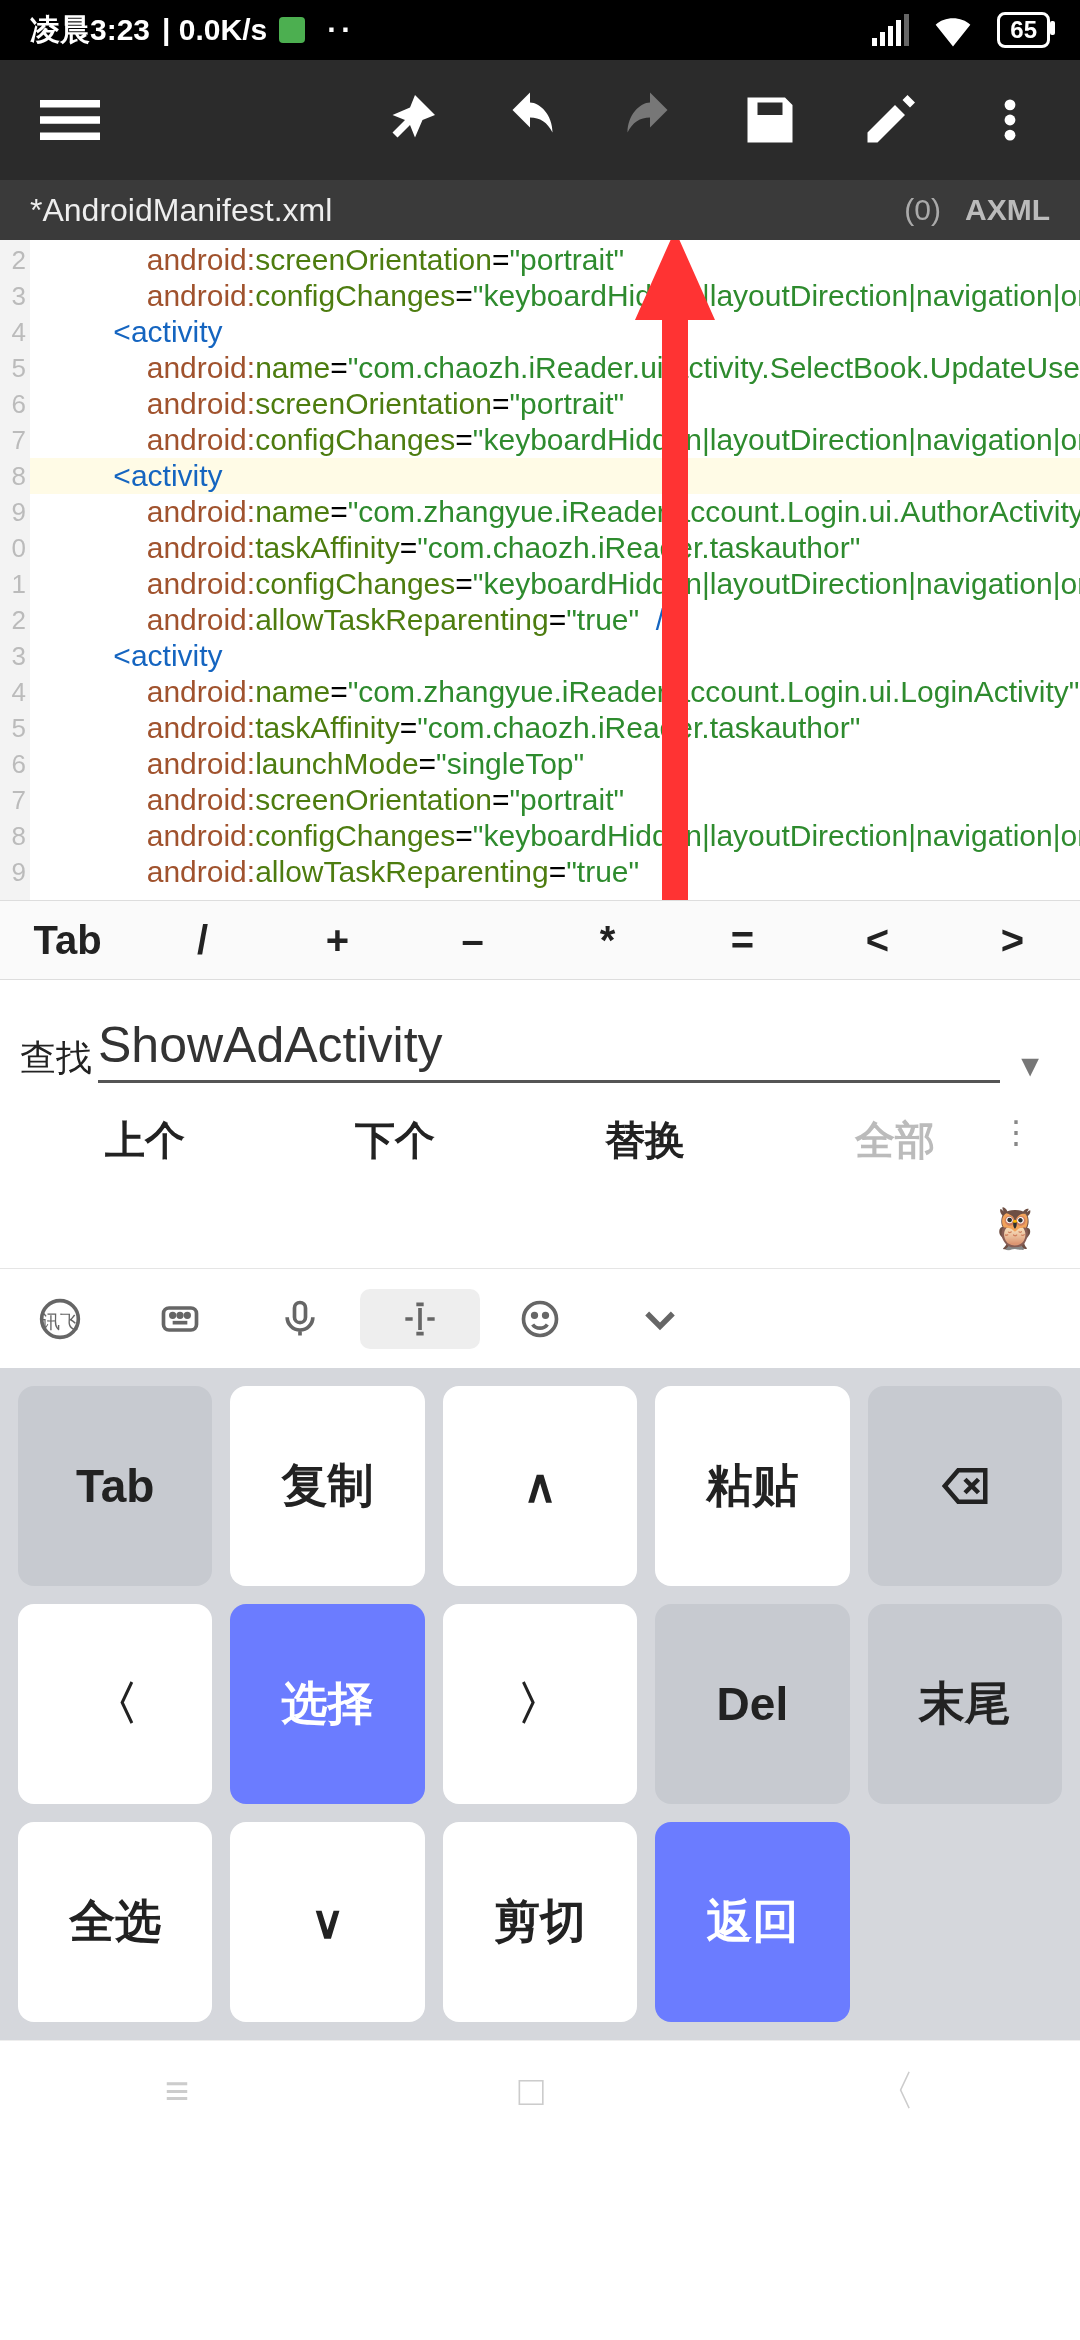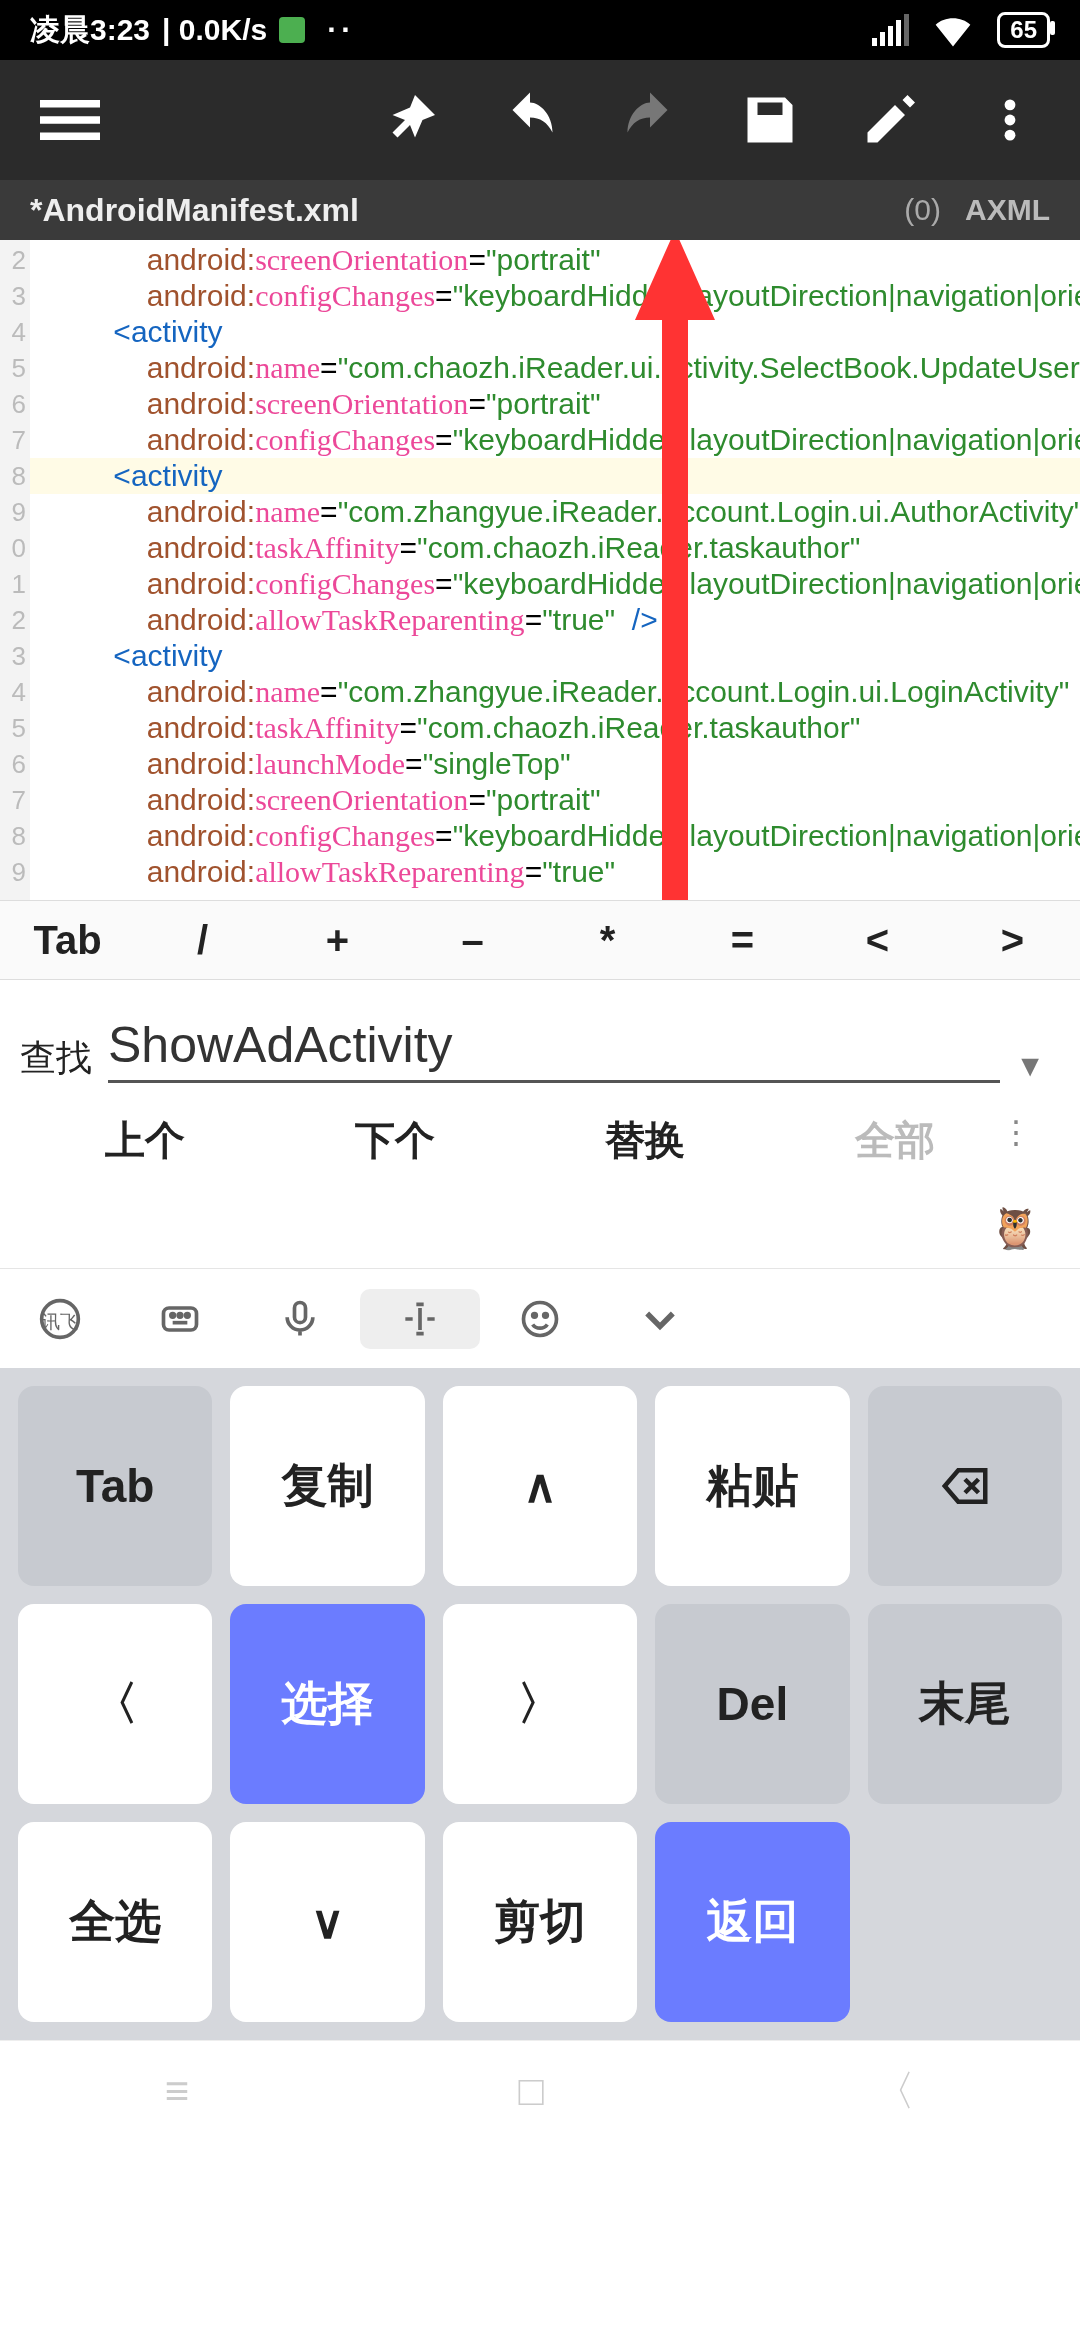--- a/index.html
+++ b/index.html
@@ -17,36 +17,36 @@
 .sb-signal b:nth-child(3){height:20px;}
 .sb-signal b:nth-child(4){height:26px;}
 .sb-signal b:nth-child(5){height:32px;background:#666;}
 .sb-batt{border:3px solid #fff;border-radius:8px;padding:1px 10px;font-size:24px;font-weight:700;position:relative;}
 .sb-batt::after{content:"";position:absolute;right:-8px;top:6px;width:5px;height:14px;background:#fff;border-radius:2px;}
 .toolbar{height:120px;background:#2b2b2b;display:flex;align-items:center;padding:0 10px;}
 .tb-btn{width:120px;height:120px;display:flex;align-items:center;justify-content:center;color:#fff;}
 .tb-btn.dim{color:#777;}
 .tb-spacer{flex:1;}
 .tabbar{height:60px;background:#3a3a3a;color:#eee;display:flex;align-items:center;padding:0 30px;font-size:32px;}
-.tabbar .title{flex:1;font-weight:700;}
+.tabbar .title{flex:1;font-weight:400;}
 .tabbar .info{color:#aaa;font-size:30px;}
 .tabbar .fmt{margin-left:24px;color:#bbb;font-size:30px;font-weight:600;}
 .editor{flex:0 0 auto;height:660px;background:#fff;display:flex;overflow:hidden;position:relative;}
 .gutter{width:30px;background:#f3f3f3;color:#bbb;font-size:26px;text-align:right;padding-right:4px;line-height:36px;padding-top:2px;}
 .code{flex:1;font-family:Menlo,Consolas,monospace;font-size:30px;line-height:36px;white-space:pre;overflow:hidden;padding-top:2px;}
 .code .line{display:block;height:36px;}
-.k{color:#ec4899;font-family:Liberation Serif, serif;}
+.k{color:#4d7c0f;}
 .a{color:#a0522d;}
 .v{color:#2e8b2e;}
 .t{color:#1565c0;}
 .line.hl{background:#fffbe6;}
 .symrow{height:80px;border-top:1px solid #ddd;border-bottom:1px solid #ddd;display:flex;align-items:center;background:#fafafa;}
 .symrow .sym{flex:1;text-align:center;font-size:40px;font-weight:700;color:#222;}
 .search{padding:30px 20px 0;display:flex;align-items:flex-end;}
-.search .lbl{font-size:36px;color:#222;margin-right:16px;}
+.search .lbl{font-size:36px;color:#222;margin-right:6px;}
 .search .inp{flex:1;font-size:50px;color:#333;border:none;border-bottom:3px solid #555;background:transparent;padding:6px 0;}
 .search .dd{width:60px;text-align:center;color:#777;font-size:30px;}
 .actions{display:flex;padding:30px 0 20px;}
 .actions .ab{flex:1;text-align:center;font-size:40px;font-weight:700;color:#222;margin-left:40px;}
 .actions .ab.dis{color:#bbb;}
 .actions .more{width:80px;color:#888;font-size:32px;}
 .emoji{height:80px;display:flex;justify-content:flex-end;align-items:center;padding-right:40px;}
 .emoji .blob{font-size:40px;}
 .imerow{height:100px;background:#fff;display:flex;align-items:center;justify-content:flex-start;border-top:1px solid #e5e5e5;}
 .imerow .ir{width:120px;height:60px;display:flex;align-items:center;justify-content:center;color:#666;font-size:40px;}

